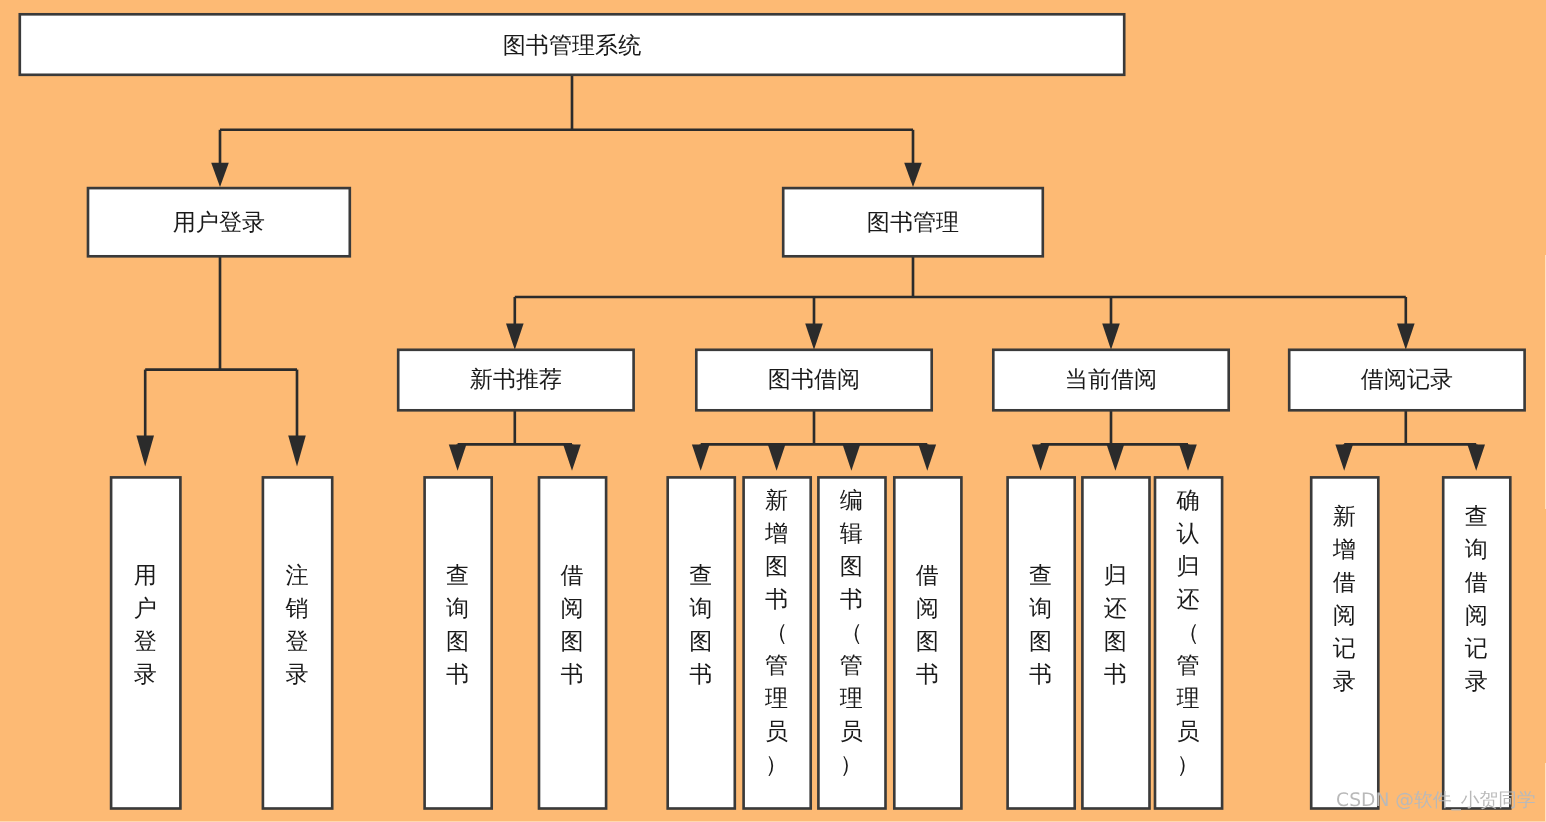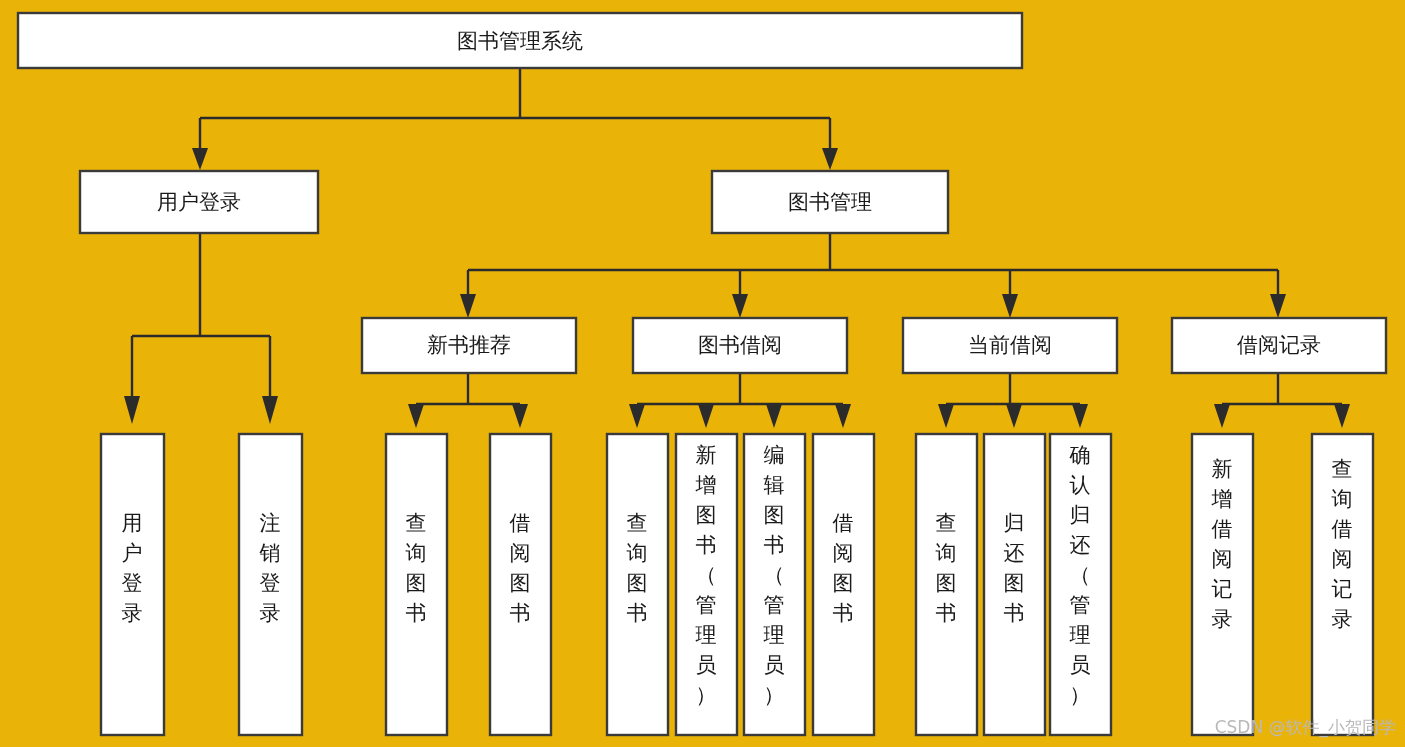--- a/index.html
+++ b/index.html
@@ -8,21 +8,21 @@
     padding: 0;
     background: #ffffff;
   }
   body {
     font-family: "DejaVu Sans", "Liberation Sans", sans-serif;
   }
   #diagram-root {
     position: relative;
     width: 1405px;
     height: 747px;
-    background: #eab308;
+    background: #fdba74;
     overflow: hidden;
   }
   svg.diagram-canvas {
     position: absolute;
     left: 0;
     top: 0;
     width: 1405px;
     height: 747px;
     display: block;
   }

